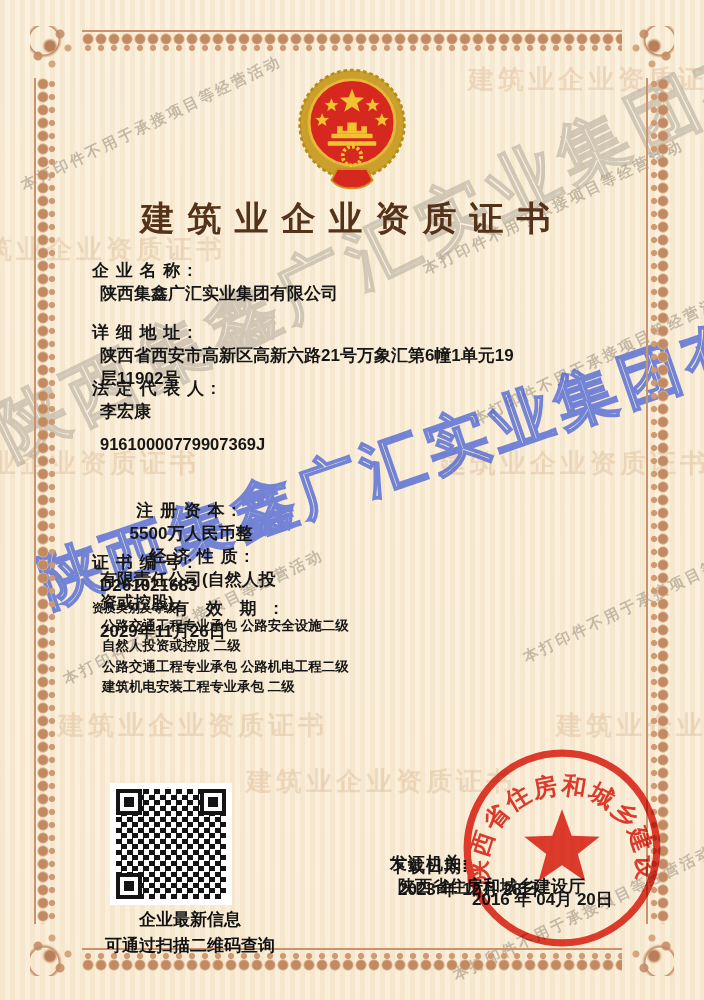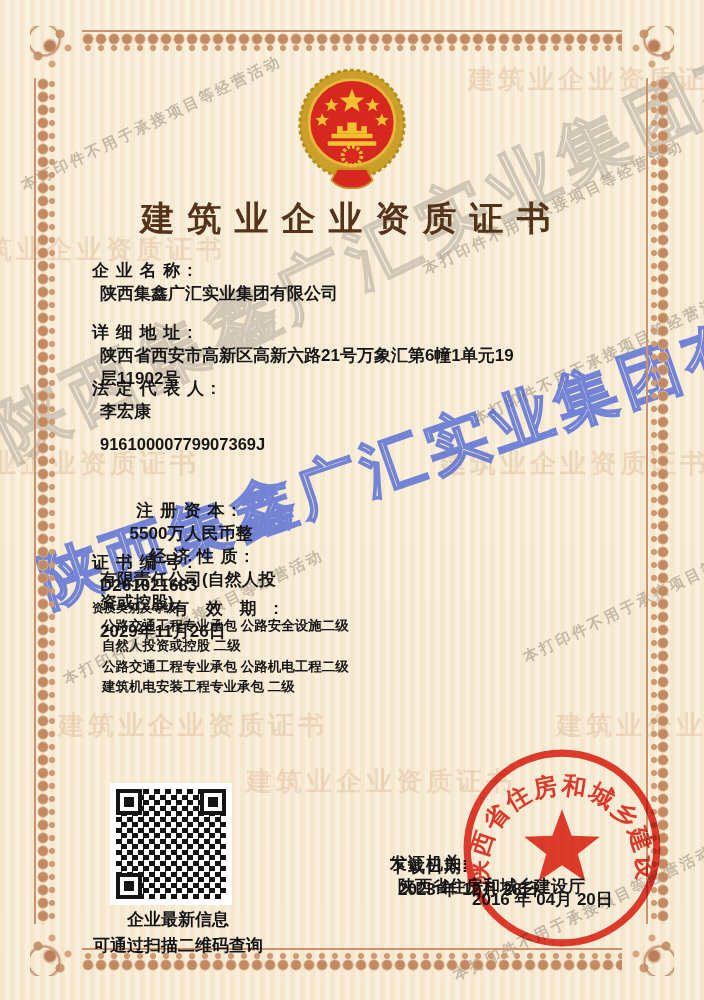--- a/index.html
+++ b/index.html
@@ -54,21 +54,21 @@
 
   
   .row{position:absolute;left:92px;display:flex;align-items:flex-start;
     color:#161616;font-size:17px;line-height:1.35;flex-direction:column;}
   .lbl{font-weight:700;white-space:nowrap;letter-spacing:1px;}
   .val{font-weight:600;margin-left:8px;}
   .title{position:absolute;top:196px;left:0;width:100%;text-align:center;
     font-size:34px;font-weight:800;letter-spacing:13px;color:#54331a;}
   .qual-lines{font-weight:600;font-size:13.5px;line-height:1.5;margin-left:10px;}
   .footer-lbl{font-weight:700;}
-  .caption{position:absolute;left:60px;width:236px;text-align:center;
+  .caption{position:absolute;left:72px;width:236px;text-align:center;
     font-weight:700;font-size:17px;color:#111;}
 
   
   .qr{position:absolute;left:110px;top:783px;width:122px;height:122px;background:#fff;
     padding:6px;box-sizing:border-box;}
   .qr-body{position:relative;width:100%;height:100%;
     background:repeating-conic-gradient(#141414 0% 25%, #ffffff 0% 50%);
     background-size:11px 11px;}
   .finder{position:absolute;width:26px;height:26px;border:4px solid #141414;background:#fff;
     box-sizing:border-box;}

